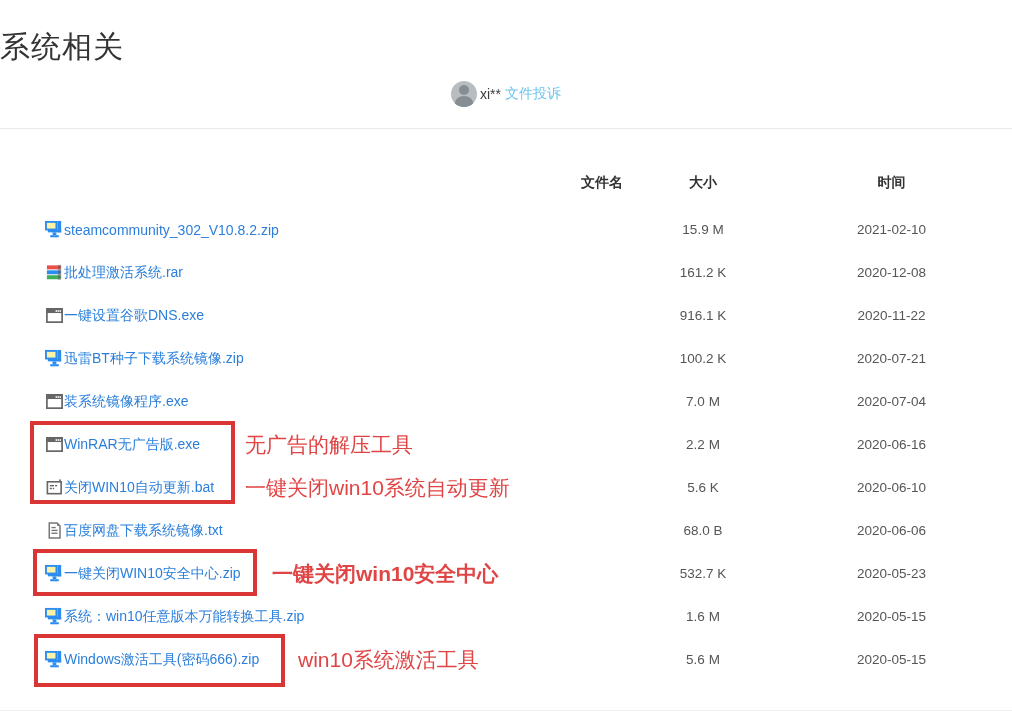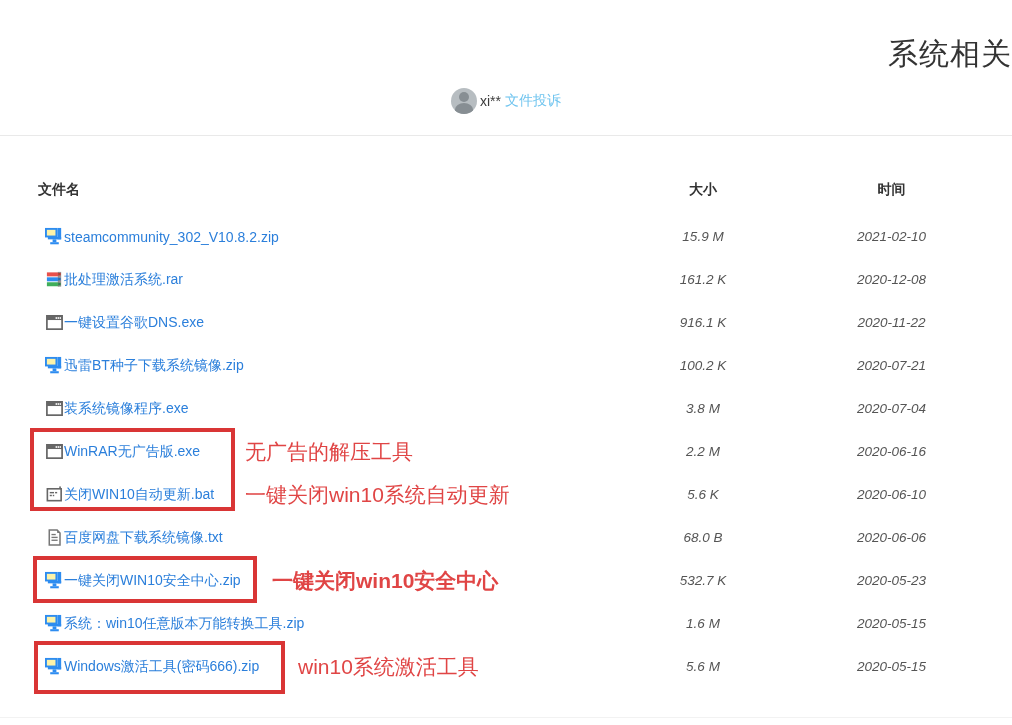--- a/index.html
+++ b/index.html
@@ -1,42 +1,42 @@
 <!DOCTYPE html>
 <html><head>
 <meta charset="utf-8">
 <style>
   * { margin:0; padding:0; box-sizing:border-box; }
   html,body { background:#fff; width:1012px; height:725px; overflow:hidden;
               font-family:"Liberation Sans","DejaVu Sans",sans-serif; }
 
   
-  .page-header { padding-top:34px; text-align:right; }
+  .page-header { padding-top:27px; text-align:left; }
   .page-title { font-size:30px; font-weight:400; color:#333; letter-spacing:1px; }
   .uploader-row { margin-top:12px; display:flex; justify-content:center; align-items:center; gap:3px; height:28px; }
   .avatar { width:26px; height:26px; border-radius:50%; background:#b7bdc1; position:relative; overflow:hidden; flex:none; }
   .avatar .head  { position:absolute; left:8px; top:4px; width:10px; height:10px; border-radius:50%; background:#878e93; }
   .avatar .torso { position:absolute; left:4px; top:15px; width:18px; height:13px; border-radius:50% 50% 0 0; background:#878e93; }
   .uploader-name { font-size:14px; color:#3c3c3c; }
   .report-link { font-size:14px; color:#6fc4ef; text-decoration:none; margin-left:1px; cursor:pointer; }
   .header-divider { margin-top:20px; border-bottom:1px solid #e9e9e9; }
 
   
   .file-table { margin:44px 12px 0 38px; width:962px; }
   .thead, .row { display:grid; grid-template-columns:585px 160px 217px; align-items:center; }
   .thead { height:20px; }
-  .th { font-size:14px; font-weight:bold; color:#333; }
+  .th { font-size:14px; font-weight:bold; color:#333;text-align:right; }
   .th-size, .th-time { text-align:center; }
   .tbody { position:relative; margin-top:15px; }
   .row { height:43px; position:relative; }
   .name-cell { display:flex; align-items:center; gap:0; padding-left:7px; }
   .icon { width:19px; height:19px; flex:none; display:inline-flex; }
   .icon svg { width:100%; height:100%; }
   .file-link { font-size:14px; color:#2b7fdb; text-decoration:none; cursor:pointer; white-space:nowrap; }
-  .size-cell, .time-cell { font-size:13.5px; color:#555; text-align:center;font-style:italic; }
+  .size-cell, .time-cell { font-size:13.5px; color:#555; text-align:center; }
 
   
   .redbox { position:absolute; border:4px solid #d93535; pointer-events:none; }
   .redbox-1 { top:213px; left:-8px; width:205px; height:83px; }
   .redbox-2 { top:341px; left:-5px; width:224px; height:47px; }
   .redbox-3 { top:426px; left:-4px; width:251px; height:53px; }
   .annotation { position:absolute; top:50%; transform:translateY(-50%);
                 font-size:21px; color:#e04545; white-space:nowrap; }
   .annot-1, .annot-2 { left:207px; }
   .annot-3 { left:234px;font-weight:bold; }
@@ -166,21 +166,21 @@
 
     <div class="row">
       <div class="name-cell">
         <span class="icon">
             <svg viewBox="0 0 20 20">
               <use href="#ic-exe"></use>
             </svg>
           </span>
         <a class="file-link">装系统镜像程序.exe</a>
       </div>
-      <div class="size-cell">3.8 M</div>
+      <div class="size-cell">7.0 M</div>
       <div class="time-cell">2020-07-04</div>
     </div>
 
     <div class="row">
       <div class="name-cell">
         <span class="icon">
             <svg viewBox="0 0 20 20">
               <use href="#ic-exe"></use>
             </svg>
           </span>

